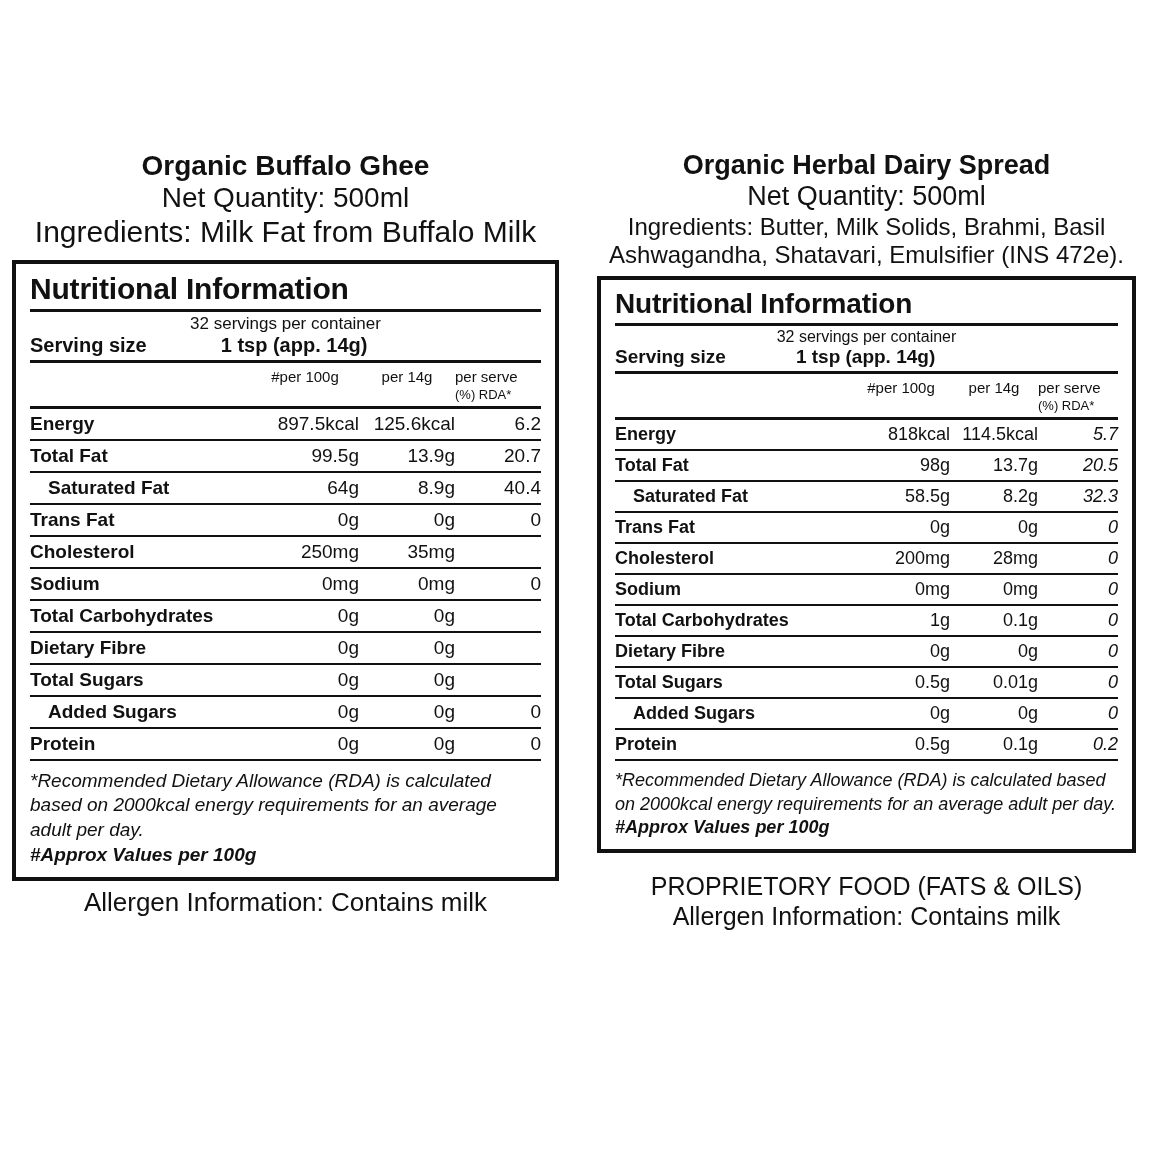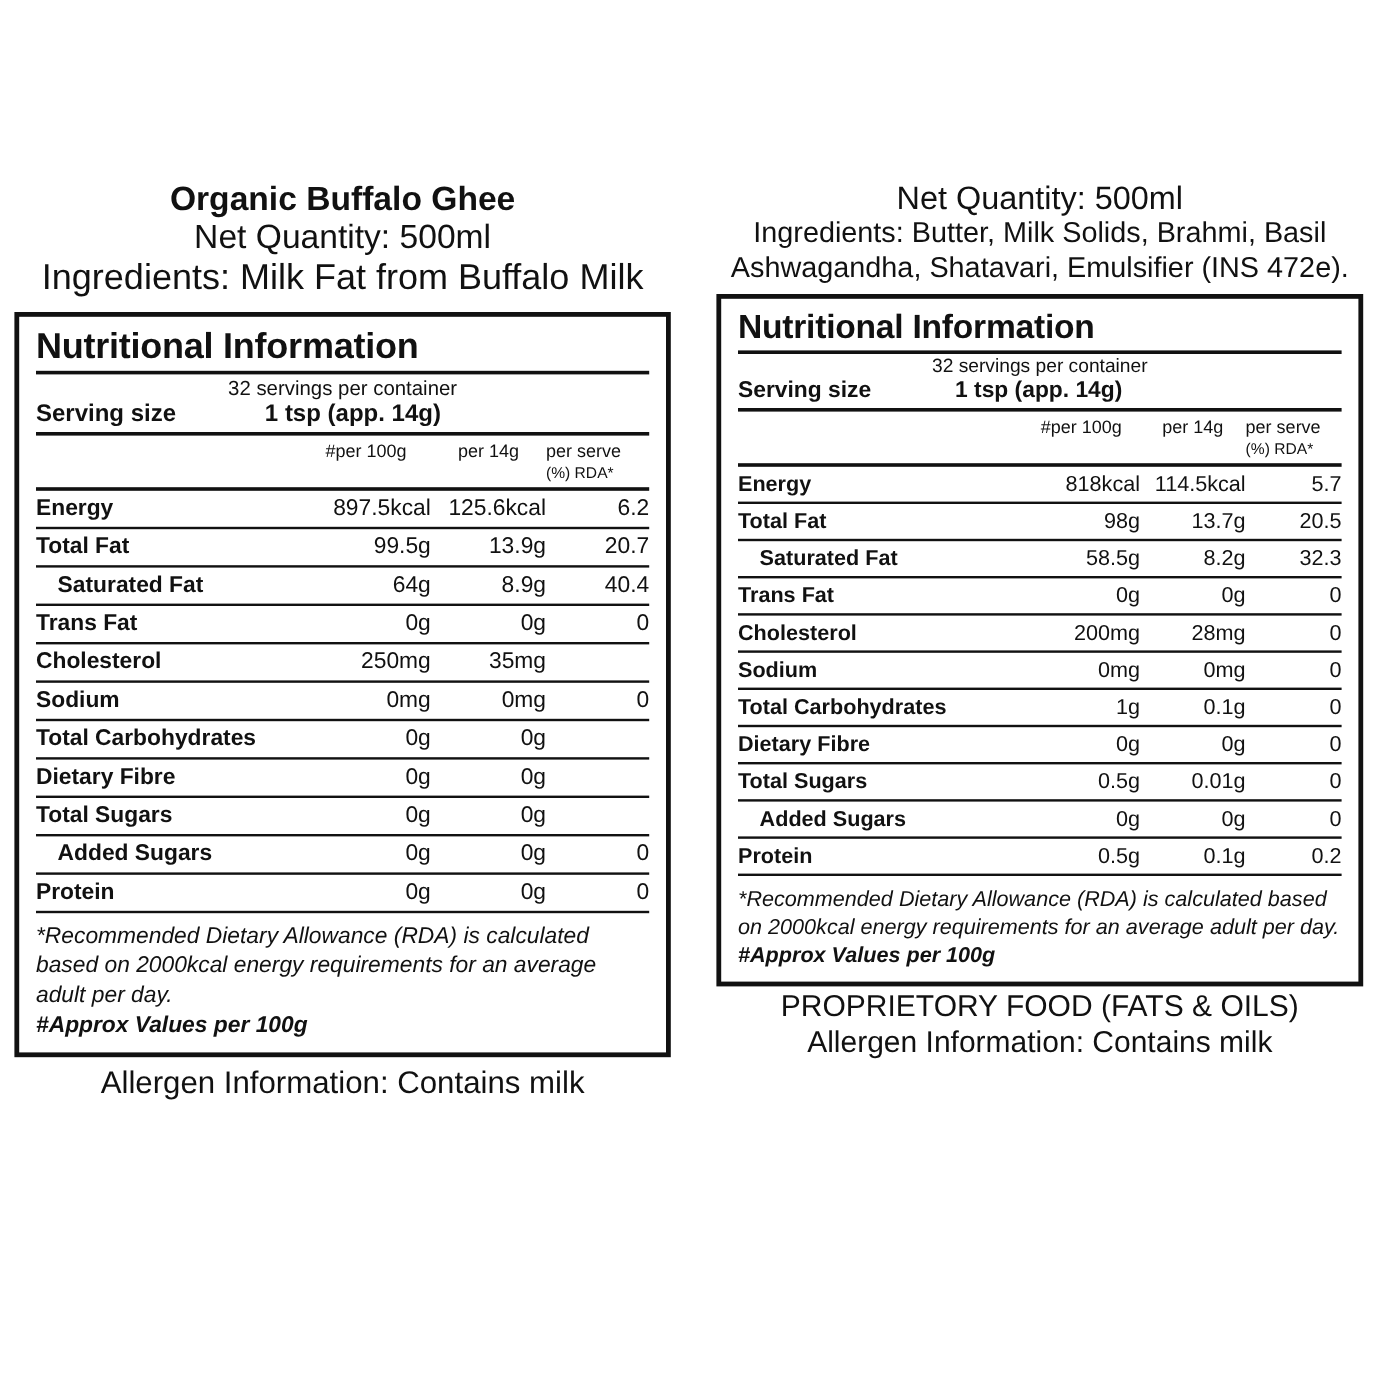--- a/index.html
+++ b/index.html
@@ -125,42 +125,42 @@
   .panel-left .nf-row .c1 { flex: 0 0 108px; }
   .panel-left .nf-row .c2 { flex: 0 0 96px; }
   .panel-left .nf-row .c3 { flex: 0 0 86px; }
 
   
   .panel-right .colhead .ch-c1 { flex: 0 0 98px; }
   .panel-right .colhead .ch-c2 { flex: 0 0 88px; }
   .panel-right .colhead .ch-c3 { flex: 0 0 80px; }
   .panel-right .nf-row .c1 { flex: 0 0 98px; }
   .panel-right .nf-row .c2 { flex: 0 0 88px; }
-  .panel-right .nf-row .c3 { flex: 0 0 80px; align-self: flex-end; }
+  .panel-right .nf-row .c3 { flex: 0 0 80px; align-self: flex-end; font-style: italic; }
 
   .panel-right .nf-row { font-size: 18px; }
   .panel-right .nf-title { font-size: 28px; }
   .panel-right .servings { font-size: 16px; }
   .panel-right .serving-size-row { font-size: 19px; }
 
   .footnote {
     font-size: 19px;
     line-height: 1.30;
     padding-top: 8px;
     font-style: italic;
   }
   .panel-right .footnote { font-size: 18px; }
   .footnote .fn-approx { font-weight: 700; display: block; }
 
   .below-box {
     text-align: center;
     line-height: 1.2;
   }
   .panel-left .below-box { padding-top: 6px; }
-  .panel-right .below-box { padding-top: 2px; }
+  .panel-right .below-box { padding-top: 18px; }
   .proprietary {
     font-size: 25px;
     white-space: nowrap;
   }
   .allergen {
     font-size: 26px;
     white-space: nowrap;
   }
   .panel-right .allergen { font-size: 25px; }
 </style>
@@ -282,20 +282,21 @@
       <div class="allergen">
         <span class="b">Allergen Information:</span>
         <span>Contains milk</span>
       </div>
     </div>
   </div>
 
   <div class="panel panel-right">
 
     <div class="head-block">
+      <div class="head-line title">Organic Herbal Dairy Spread</div>
       <div class="head-line netq">
         <span class="b">Net Quantity:</span>
         <span>500ml</span>
       </div>
       <div class="head-line ingredients">
         <span class="b">Ingredients:</span>
         <span>Butter, Milk Solids, Brahmi, Basil Ashwagandha, Shatavari, Emulsifier (INS 472e).</span>
       </div>
     </div>
 

